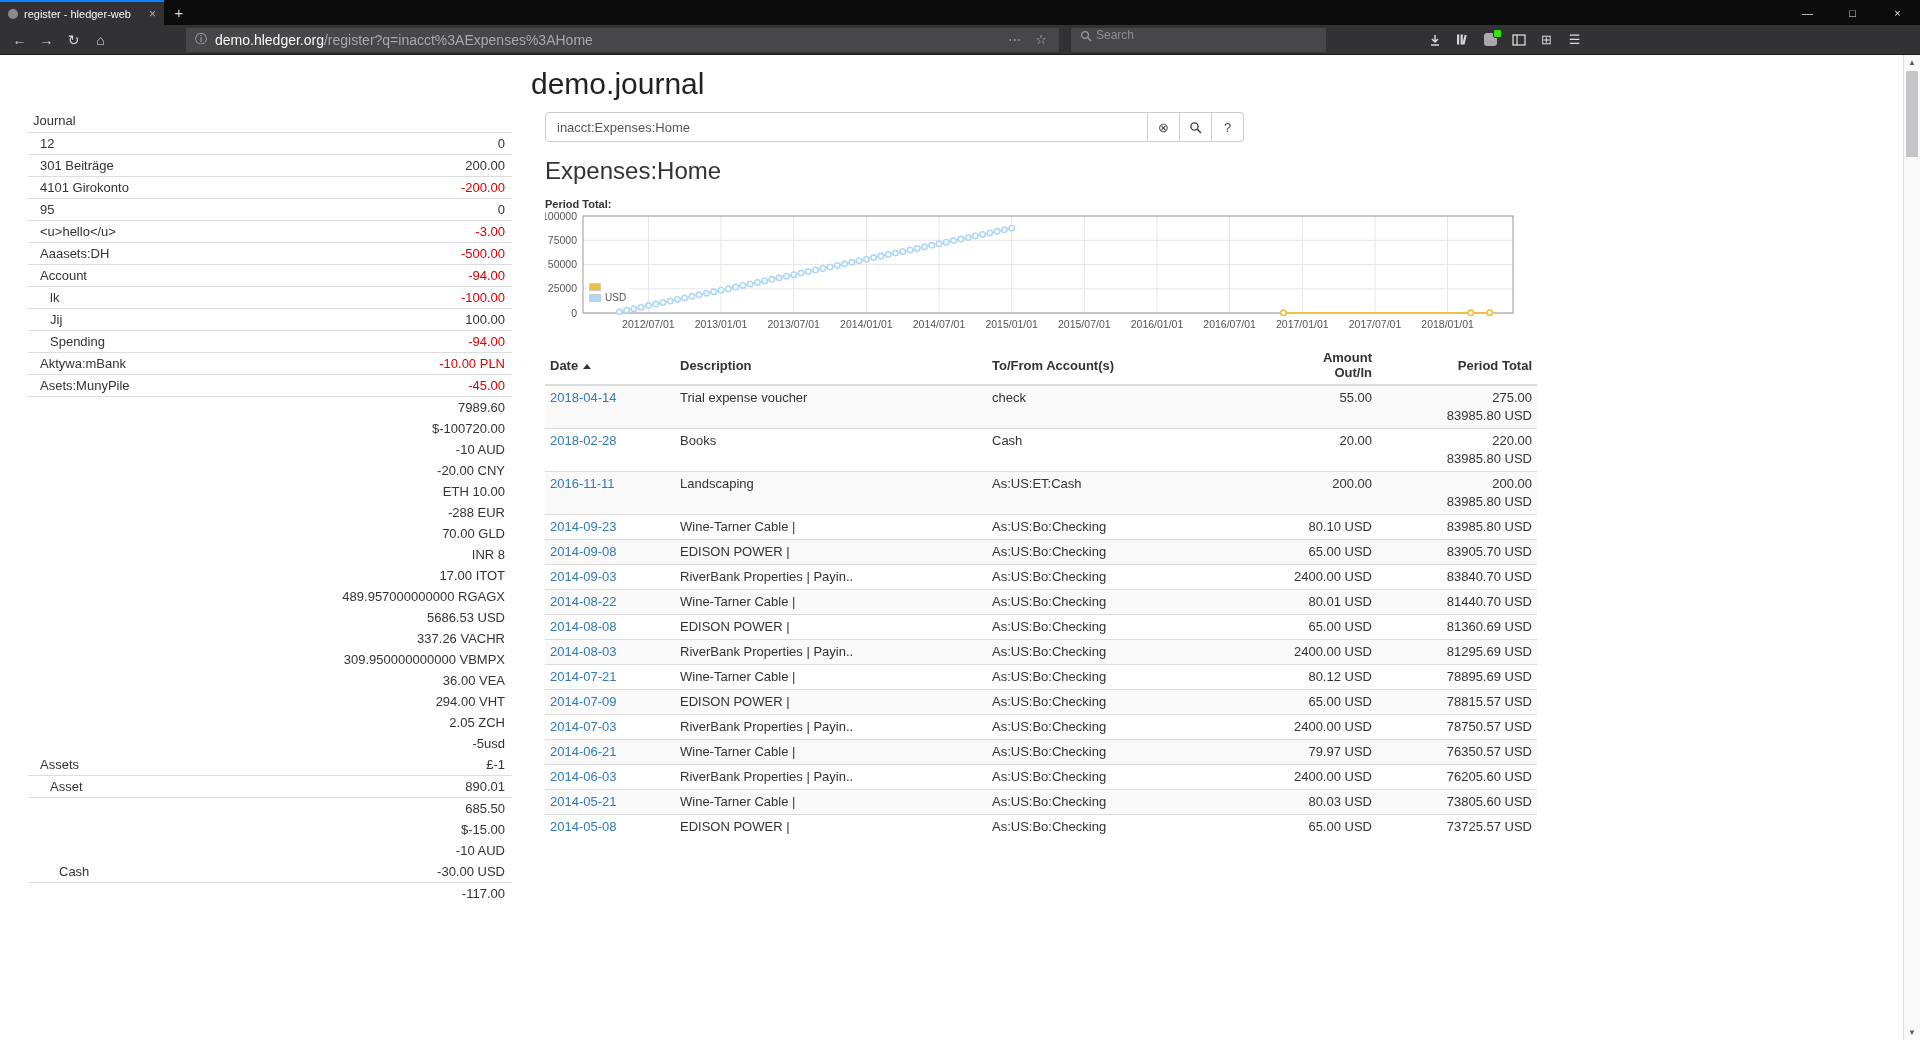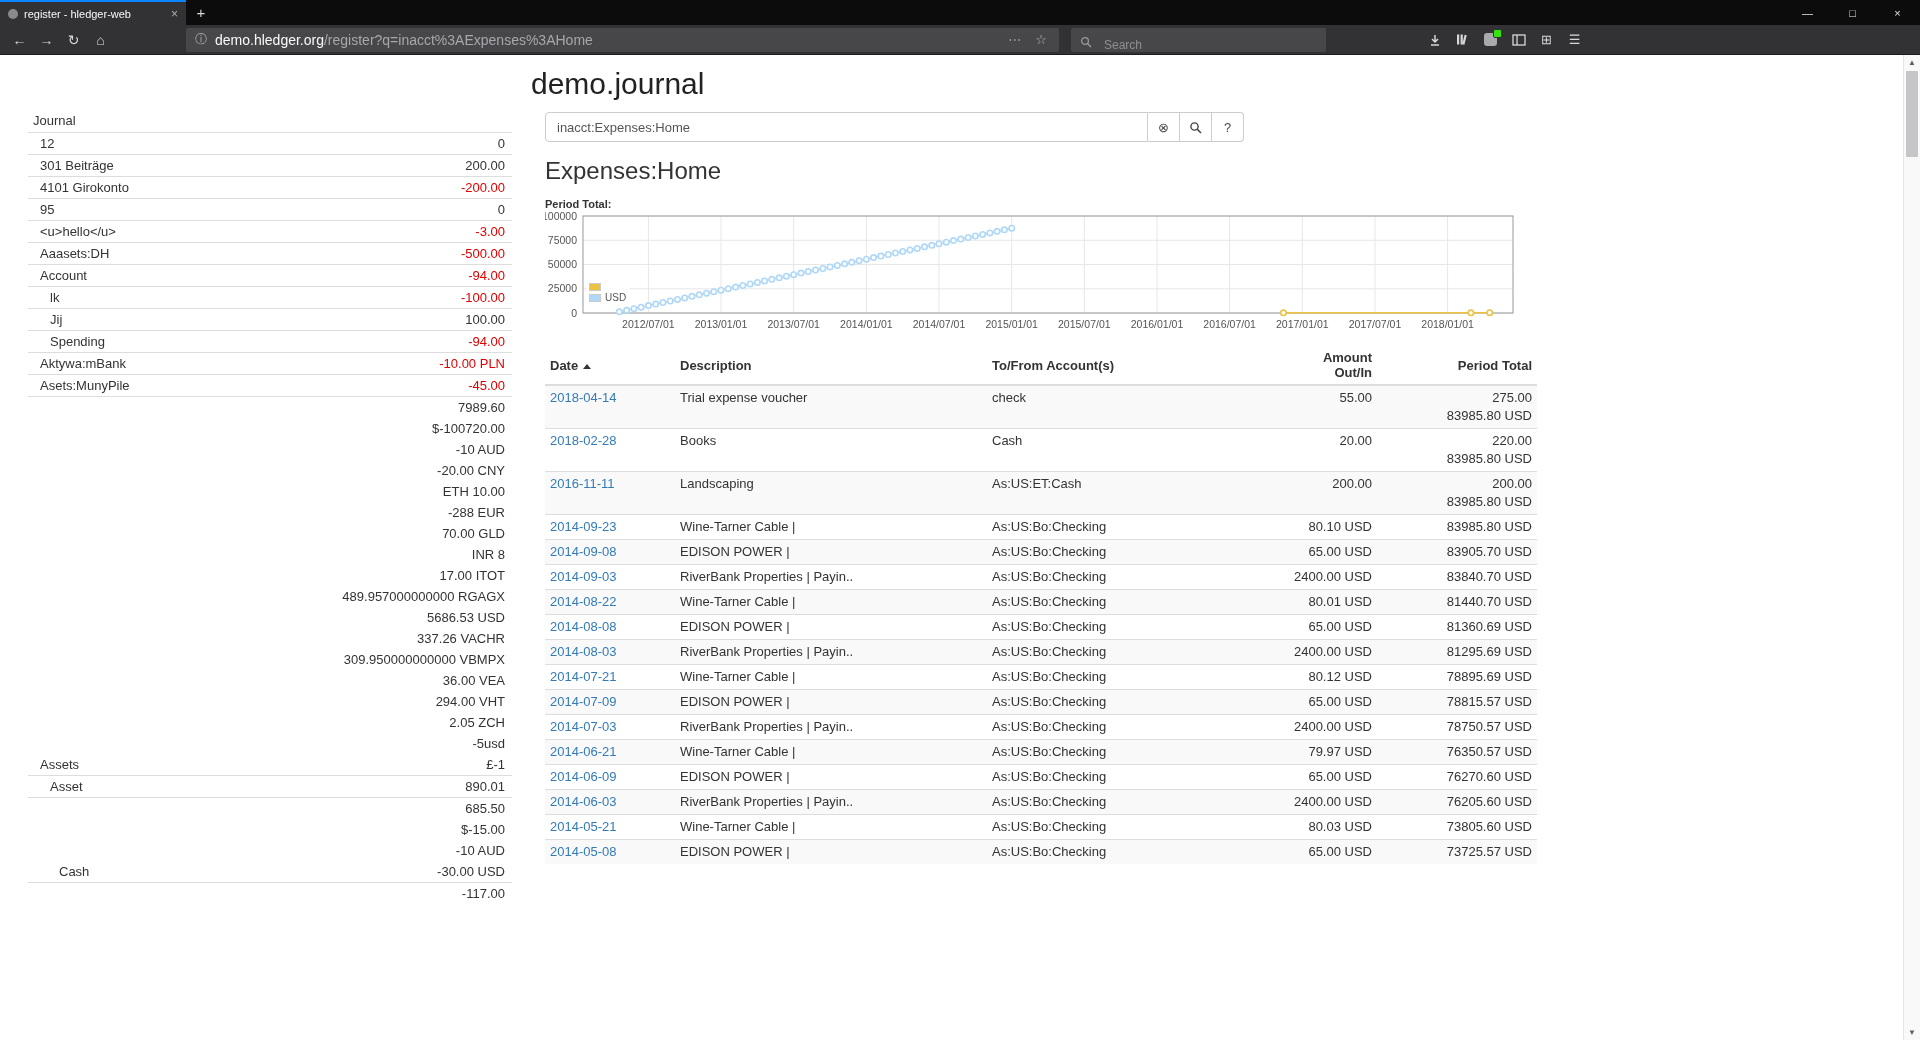--- a/index.html
+++ b/index.html
@@ -1,37 +1,37 @@
 <!DOCTYPE html>
 <html><head>
 <meta charset="utf-8">
 <style>
   * { box-sizing: border-box; margin: 0; padding: 0; }
   html,body { width:1920px; height:1040px; overflow:hidden; }
   body { font-family:"Liberation Sans", sans-serif; background:#fff; position:relative; color:#333; }
 
   
   .titlebar { height:25px; background:#0c0c0d; display:flex; align-items:stretch; }
-  .tab { width:186px; background:#323234; border-top:2px solid #0a84ff; display:flex; align-items:center; padding:0 8px; gap:6px; }
+  .tab { width:164px; background:#323234; border-top:2px solid #0a84ff; display:flex; align-items:center; padding:0 8px; gap:6px; }
   .favicon { width:10px; height:10px; border-radius:50%; background:#8a8a8e; flex:none; }
   .tab-title { color:#f9f9fa; font-size:11px; flex:1; white-space:nowrap; overflow:hidden; }
   .tab-close { color:#b1b1b3; font-size:12px; line-height:12px; cursor:default; }
   .newtab { width:30px; display:flex; align-items:center; justify-content:center; color:#d7d7db; font-size:15px; }
   .tb-spacer { flex:1; }
   .win-btn { width:45px; display:flex; align-items:center; justify-content:center; color:#e6e6e8; font-size:11px; }
 
   .navbar { height:30px; background:#323234; display:flex; align-items:center; padding:0 6px; border-bottom:1px solid #1c1c1f; }
   .nav-btn { width:27px; height:24px; display:flex; align-items:center; justify-content:center; color:#d7d7db; font-size:14px; border-radius:2px; flex:none; }
   .urlbar { width:873px; height:24px; background:#474749; border-radius:2px; display:flex; align-items:center; padding:0 9px; margin-left:72px; gap:8px; }
   .url-info { color:#b1b1b3; font-size:12px; }
   .url-text { flex:1; font-size:14px; white-space:nowrap; overflow:hidden; }
   .url-domain { color:#f9f9fa; }
   .url-rest { color:#a7a7ac; }
   .url-action { color:#b1b1b3; font-size:13px; padding:0 3px; }
-  .searchbar { width:255px; height:24px; background:#474749; border-radius:2px; display:flex; align-items:flex-end; padding:0 9px; margin-left:12px; gap:12px; color:#9a9a9e; }
+  .searchbar { width:255px; height:24px; background:#474749; border-radius:2px; display:flex; align-items:flex-start; padding:0 9px; margin-left:12px; gap:4px; color:#9a9a9e; }
   .search-ph { font-size:12px; color:#8f8f93; }
   .chrome-icons { display:flex; align-items:center; margin-left:95px; gap:1px; }
   .icon-btn { width:27px; height:24px; display:flex; align-items:center; justify-content:center; color:#d7d7db; font-size:13px; position:relative; }
   .ext-square { width:13px; height:13px; border-radius:3px; background:#a9a9ad; }
   .badge { position:absolute; top:1px; right:2px; width:9px; height:9px; background:#30e60b; border-radius:2px; border:1px solid #323234; }
 
   
   .page { position:absolute; top:55px; left:0; width:1903px; bottom:0; background:#fff; overflow:hidden; font-size:13px; }
 
   .sidebar { position:absolute; left:28px; top:55px; width:484px; }
@@ -584,29 +584,20 @@
           <tr>
             <td><a class="date-link">2014-06-21</a></td>
             <td>Wine-Tarner Cable |</td>
             <td>As:US:Bo:Checking</td>
             <td class="r">79.97 USD</td>
             <td class="r">
               <div>76350.57 USD</div>
             </td>
           </tr>
           <tr>
-            <td><a class="date-link">2014-06-09</a></td>
-            <td>EDISON POWER |</td>
-            <td>As:US:Bo:Checking</td>
-            <td class="r">65.00 USD</td>
-            <td class="r">
-              <div>76270.60 USD</div>
-            </td>
-          </tr>
-          <tr>
             <td><a class="date-link">2014-06-03</a></td>
             <td>RiverBank Properties | Payin..</td>
             <td>As:US:Bo:Checking</td>
             <td class="r">2400.00 USD</td>
             <td class="r">
               <div>76205.60 USD</div>
             </td>
           </tr>
           <tr>
             <td><a class="date-link">2014-05-21</a></td>

